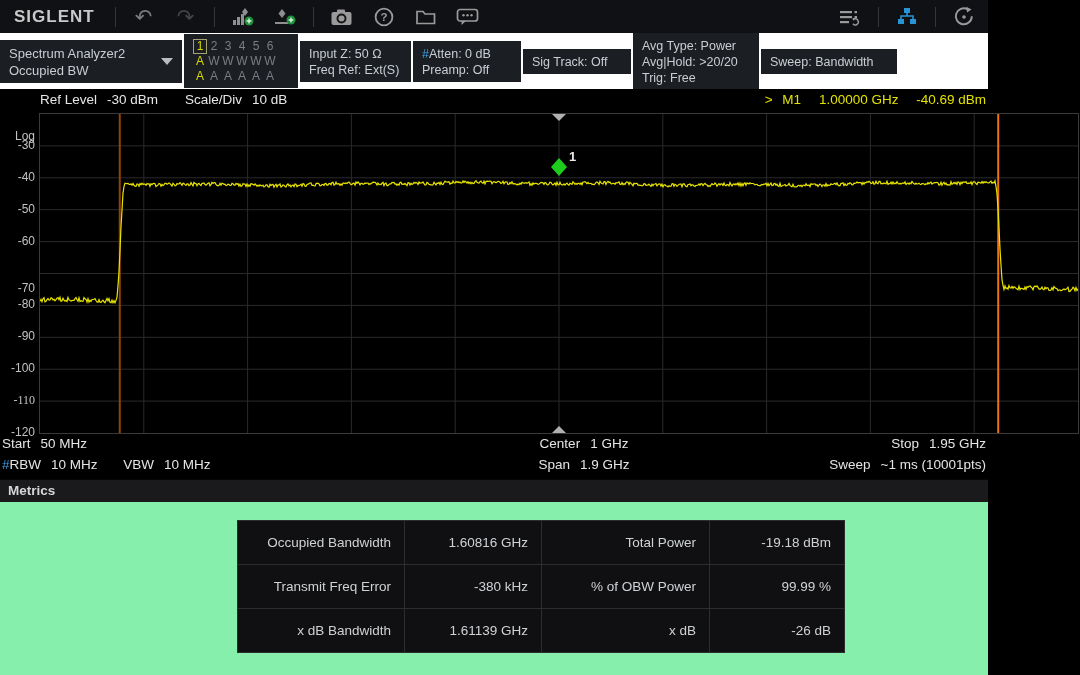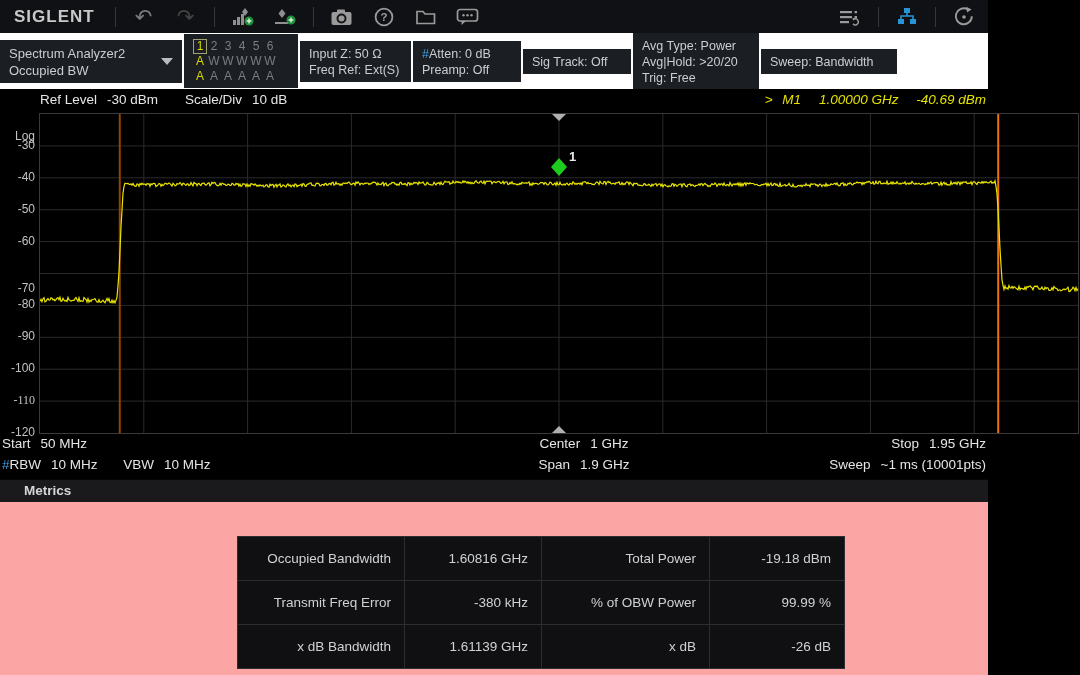--- a/index.html
+++ b/index.html
@@ -24,39 +24,39 @@
   .trace-grid{display:grid;grid-template-columns:repeat(6,14px);grid-auto-rows:15px;font-size:12px;color:#7b7e82;}
   .trace-grid span{text-align:center;line-height:15px;}
   .trace-grid .on{color:#d8d800;}
   .trace-grid .boxed{border:1px solid #a2a272;line-height:13px;}
 
   
   .spectrum{position:relative;height:390px;background:#000;}
   .ref-row{position:absolute;top:0;left:0;right:0;height:24px;font-size:13.5px;color:#e6e6e6;}
   .ref-row .grp{position:absolute;top:3px;white-space:nowrap;cursor:pointer;}
   .ref-row .grp .v{margin-left:10px;}
-  .marker-readout{position:absolute;top:3px;right:2px;color:#e2e200;font-size:13.5px;white-space:nowrap;cursor:pointer;font-style:italic;}
+  .marker-readout{position:absolute;top:3px;right:2px;color:#e2e200;font-size:13.5px;white-space:nowrap;cursor:pointer;}
   .marker-readout span{margin-left:14px;}
   .ylabels{position:absolute;top:24px;left:0;width:37px;height:321px;}
   .ylabels div{position:absolute;right:2px;font-size:12px;color:#c2c2c2;line-height:14px;text-align:right;}
   .plot{position:absolute;top:24px;left:39px;width:1040px;height:321px;border:1px solid #3a3a3c;box-sizing:border-box;background:#000;cursor:crosshair;}
   .plot svg{display:block;}
   .annot{position:absolute;top:347px;left:0;right:0;height:43px;font-size:13.5px;color:#e4e4e4;}
   .annot .row{position:absolute;left:0;right:0;height:21px;}
   .annot .r1{top:0;} .annot .r2{top:21px;}
   .annot .a-left{position:absolute;left:2px;white-space:nowrap;cursor:pointer;}
   .annot .a-center{position:absolute;left:584px;transform:translateX(-50%);white-space:nowrap;cursor:pointer;}
   .annot .a-right{position:absolute;right:2px;white-space:nowrap;cursor:pointer;}
   .annot .v{margin-left:10px;}
   .annot .vbw{margin-left:22px;}
   .annot .hash{color:#3f9fe8;}
 
   
-  .metrics-bar{height:22px;background:#1a1a1d;color:#d6d6d6;font-size:13.5px;font-weight:bold;line-height:22px;padding-left:24px;border-top:1px solid #060607;}
-  .metrics-area{background:#fca5a5;height:173px;padding-top:34px;box-sizing:border-box;}
+  .metrics-bar{height:22px;background:#1a1a1d;color:#d6d6d6;font-size:13.5px;font-weight:bold;line-height:22px;padding-left:8px;border-top:1px solid #060607;}
+  .metrics-area{background:#86efac;height:173px;padding-top:18px;box-sizing:border-box;}
   table.metrics{border-collapse:collapse;margin-left:237px;width:607px;table-layout:fixed;}
   table.metrics td{border:1px solid #2d2d30;background:#101012;color:#cfd2d5;font-size:13.5px;
     text-align:right;padding:0 13px 0 0;height:43px;white-space:nowrap;}
 </style>
 </head>
 <body>
 
 <div class="app">
 
   <div class="toolbar">

